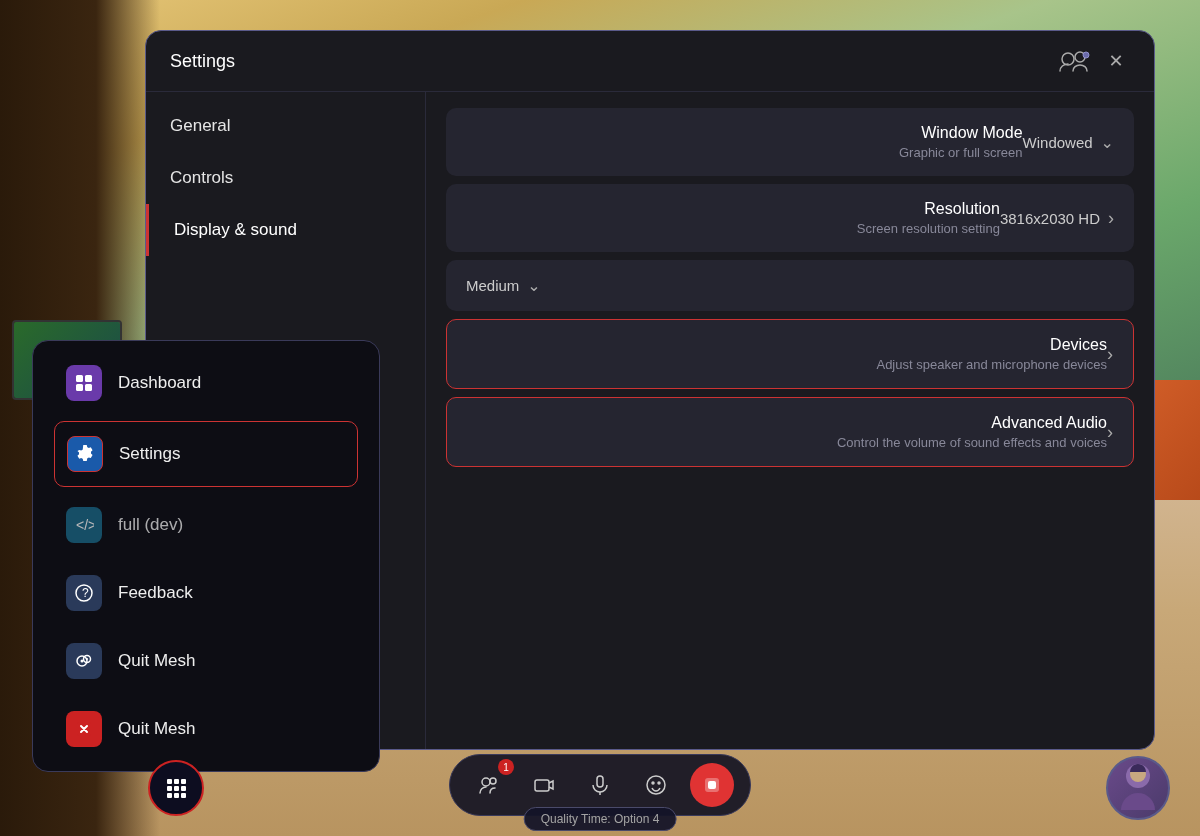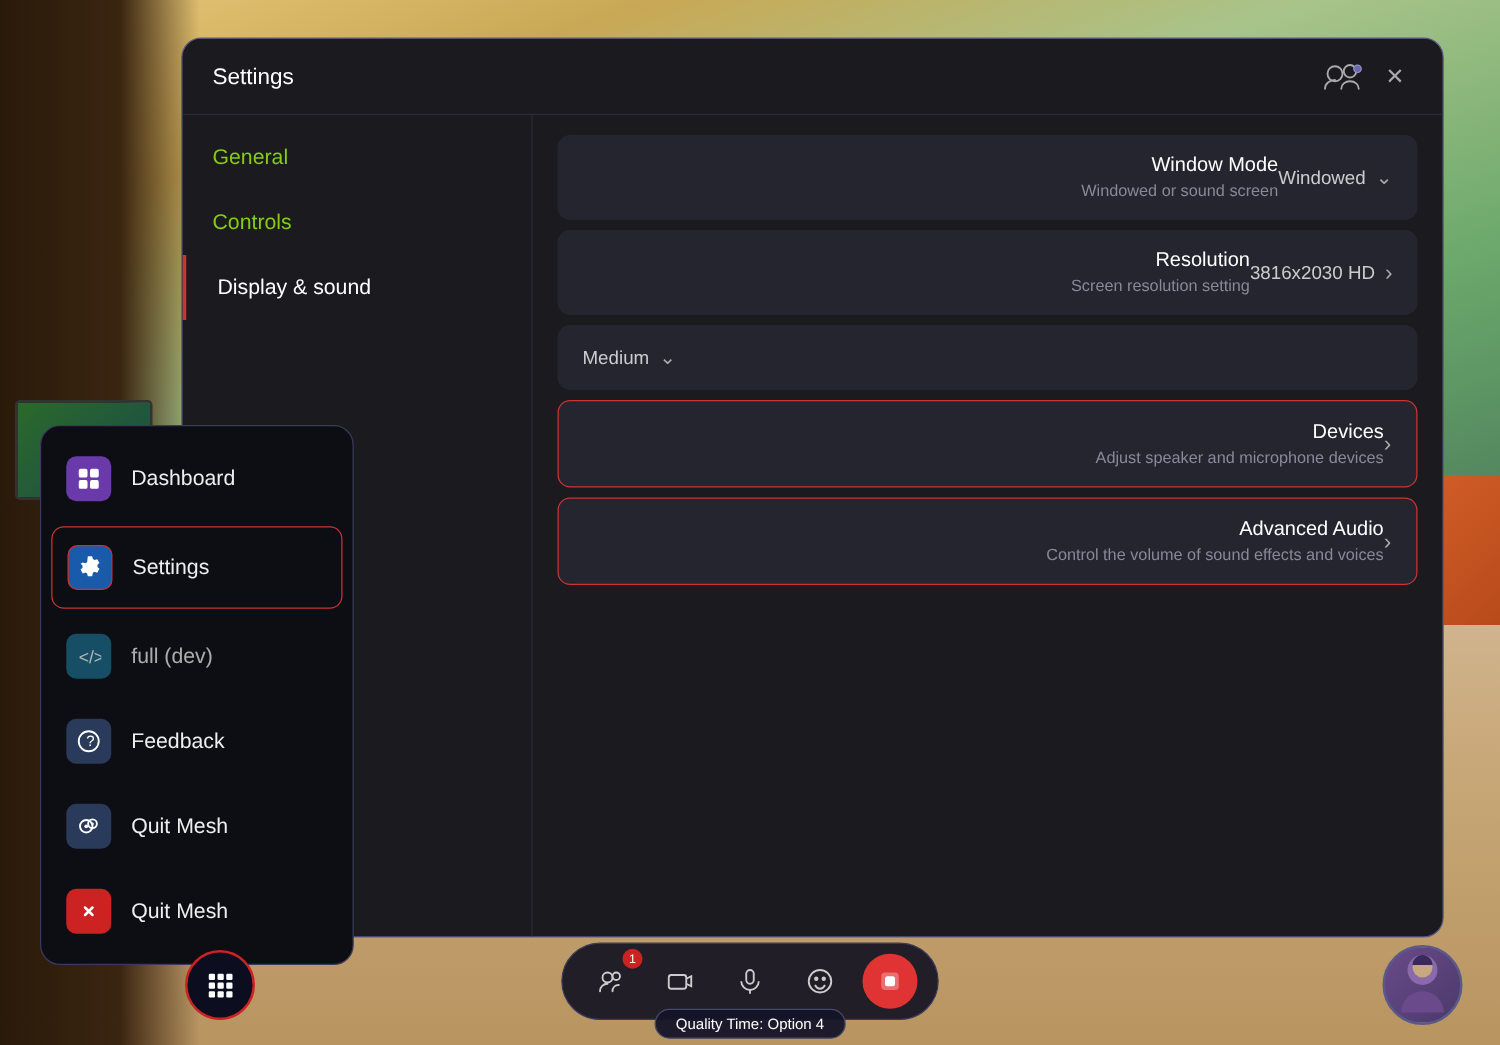--- a/index.html
+++ b/index.html
@@ -157,21 +157,21 @@
 
     
     .settings-nav {
       width: 280px;
       border-right: 1px solid #2a2a3a;
       padding: 8px 0;
       flex-shrink: 0;
     }
     .nav-item {
       padding: 16px 24px;
-      color: #84cc16;
+      color: #e5e5e5;
       font-size: 17px;
       cursor: pointer;
       display: flex;
       align-items: center;
     }
     .nav-item.active {
       color: #ffffff;
       border-left: 3px solid #cc3333;
       padding-left: 25px;
     }
@@ -224,27 +224,27 @@
     .chevron-right {
       color: #aaaaaa;
       font-size: 18px;
     }
 
     
     .side-menu {
       position: absolute;
       left: 32px;
       top: 340px;
-      width: 251px;
+      width: 348px;
       background: #0d0d14;
       border-radius: 16px;
       border: 1.5px solid #3a3a5a;
       z-index: 20;
       overflow: hidden;
-      padding: 8px 0;
+      padding: 8px 13px;
       text-align: right;
     }
     .menu-item {
       display: flex;
       align-items: center;
       gap: 16px;
       padding: 16px 20px;
       color: #dddddd;
       font-size: 17px;
       cursor: pointer;
@@ -353,21 +353,21 @@
     
     .quality-badge {
       position: absolute;
       bottom: 5px;
       left: 50%;
       transform: translateX(-50%);
       background: rgba(20,20,40,0.95);
       border: 1px solid #4a4a6a;
       border-radius: 20px;
       padding: 4px 16px;
-      color: #ffffff;
+      color: #a3a3a3;
       font-size: 12px;
       z-index: 16;
       white-space: nowrap;
     }
   </style>
 </head>
 <body>
 
 <div class="bg-scene"></div>
 <div class="bg-floor"></div>
@@ -409,21 +409,21 @@
       <div class="nav-item active">
         <span>Display &amp; sound</span>
       </div>
     </div>
 
     <div class="settings-content">
 
       <div class="setting-row">
         <div class="setting-row-left">
           <div class="setting-row-title">Window Mode</div>
-          <div class="setting-row-subtitle">Windowed or sound screen</div>
+          <div class="setting-row-subtitle">Graphic or full screen</div>
         </div>
         <div class="setting-row-right">
           <span>Windowed</span>
           <span class="chevron-down">⌄</span>
         </div>
       </div>
 
       <div class="setting-row">
         <div class="setting-row-left">
           <div class="setting-row-title">Resolution</div>

